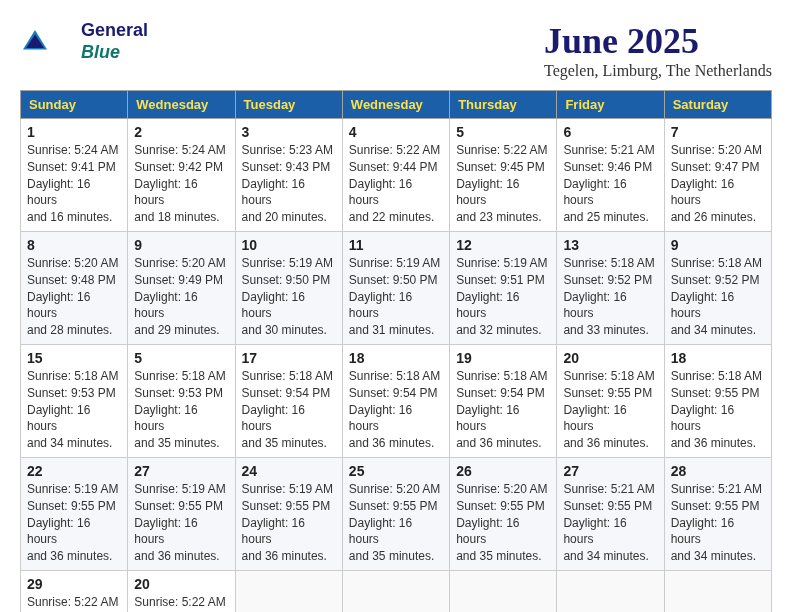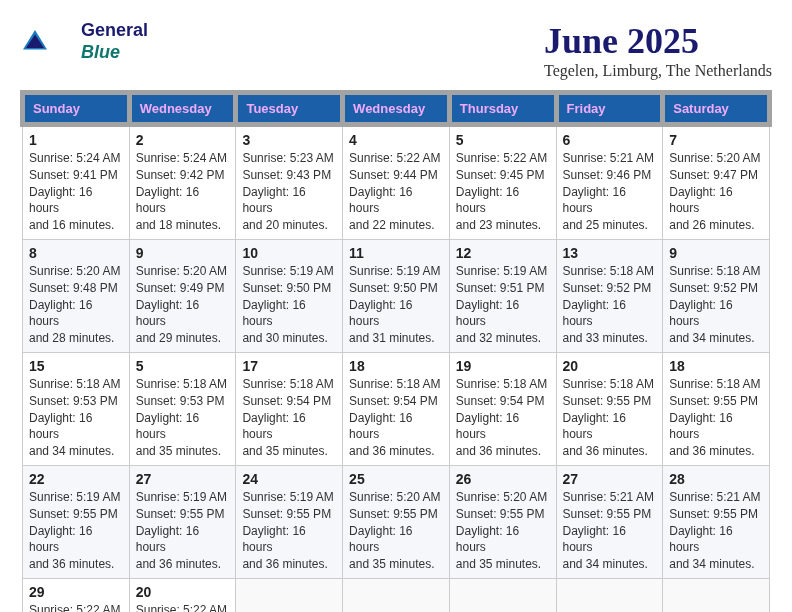--- a/index.html
+++ b/index.html
@@ -43,25 +43,25 @@
       font-size: 16px;
       color: #333;
     }
     .calendar {
       width: 100%;
       border-collapse: collapse;
       border: 1px solid #ccc;
     }
     .calendar th {
       background: #1a5fa8;
-      color: #f0abfc;
+      color: #fde047;
       font-size: 13px;
       font-weight: bold;
       padding: 6px 8px;
-      border: 5px solid #a3a3a3;
+      border: 1px solid #a3a3a3;
       text-align: left;
     }
     .calendar td {
       vertical-align: top;
       border: 1px solid #ccc;
       padding: 5px 6px;
       width: calc(100%/7);
       background: #fff;
       min-height: 90px;
     }

